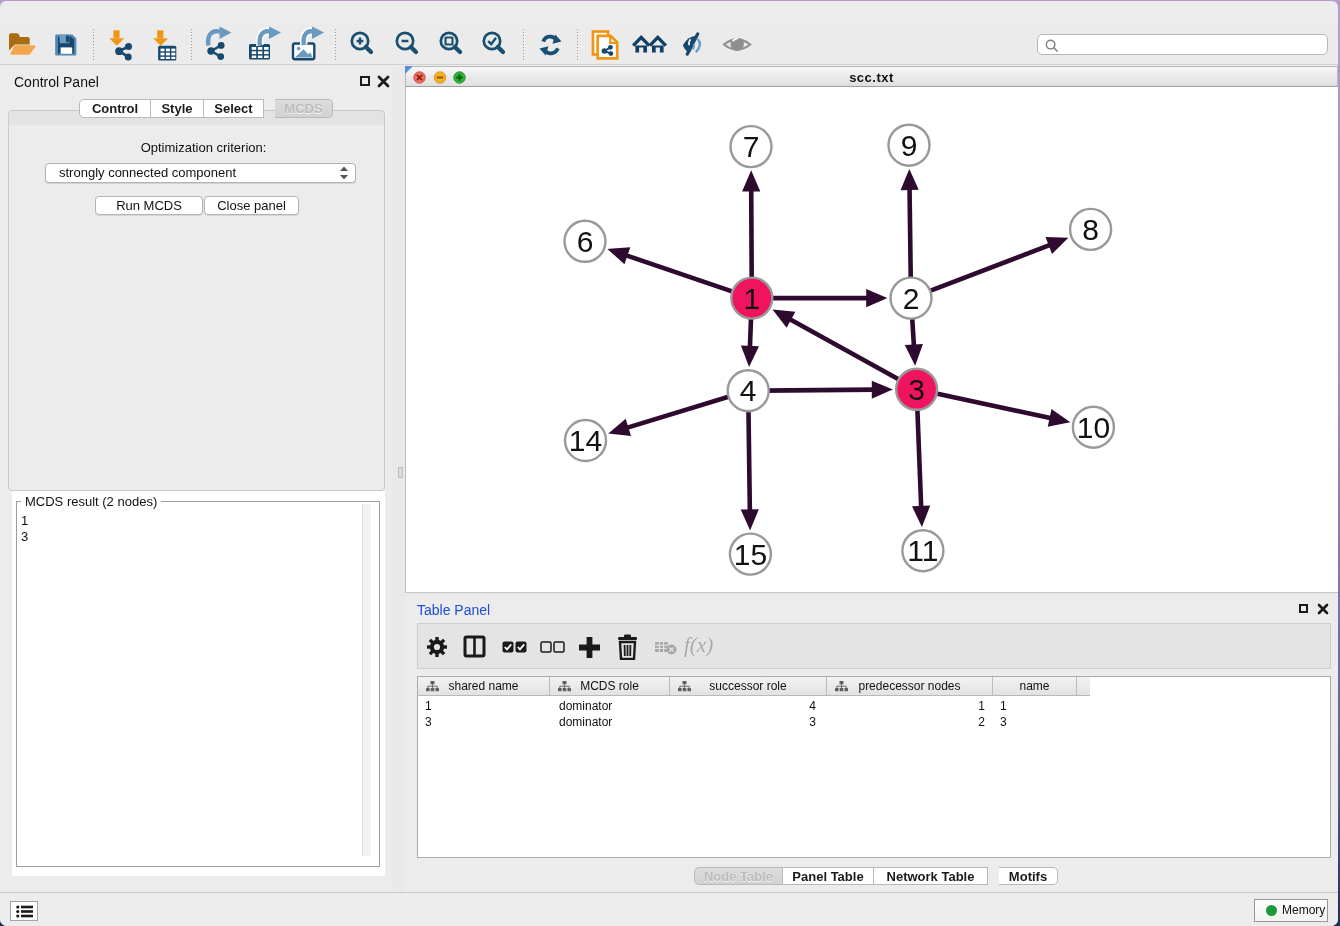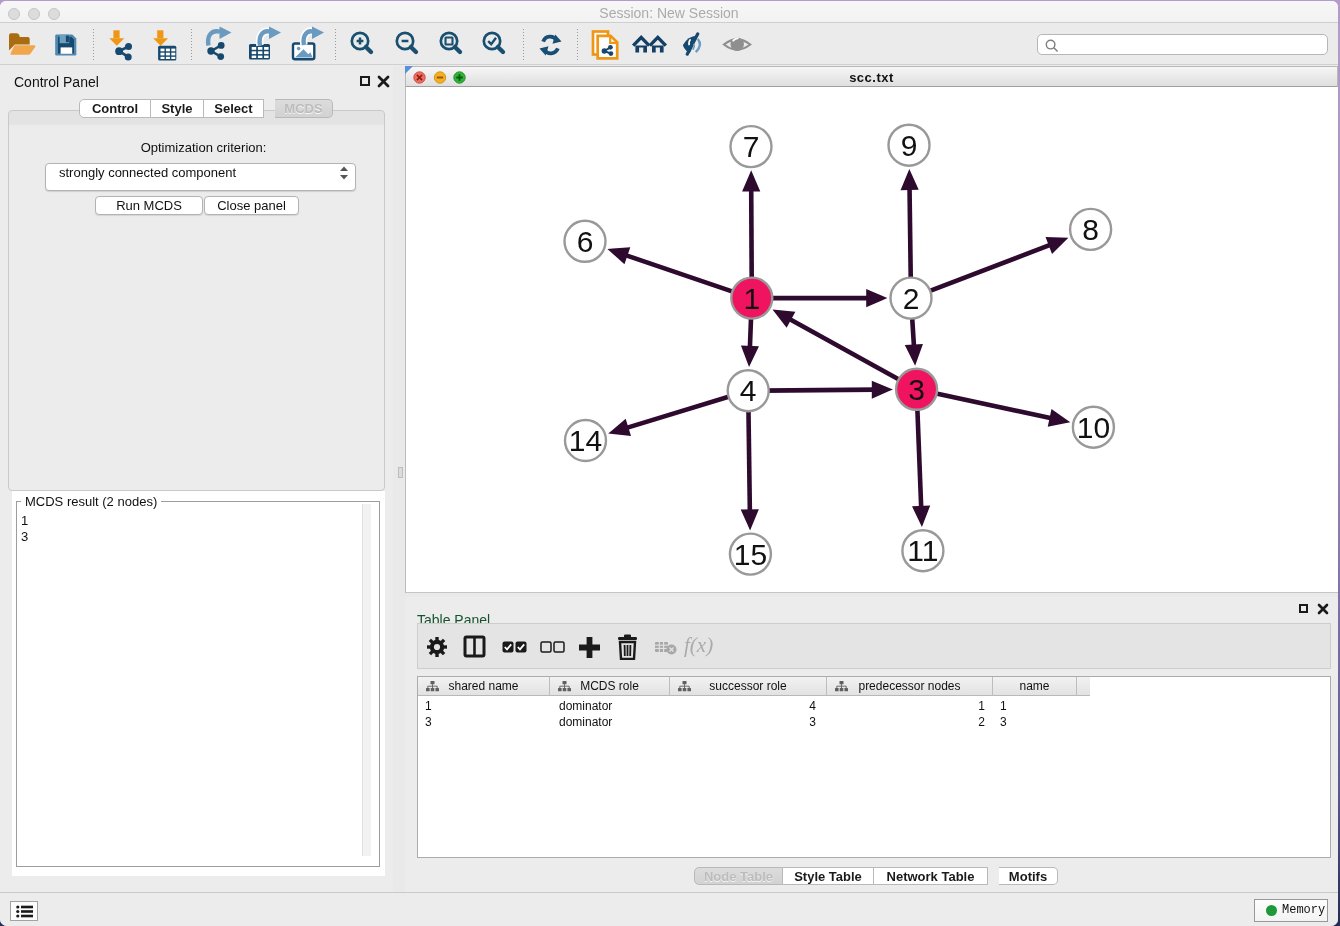--- a/index.html
+++ b/index.html
@@ -19,55 +19,49 @@
 
 #cpanel { position:absolute; left:0; top:0; width:393px; height:826px; background:#ececec;text-decoration:underline; }
 #cpanel .phead { position:absolute; left:14px; top:8px; font-size:14px; color:#111; }
 #tabs { position:absolute; left:79px; top:33px; height:19px; display:flex; z-index:3; }
 .tab { border:1px solid #b9b9b9; border-left:none; background:#fff; font-size:13px; font-weight:600; color:#1a1a1a; display:flex; align-items:center; justify-content:center; }
 .tab.first { border-left:1px solid #b9b9b9; border-radius:5px 0 0 5px; }
 .tab.last { border-radius:0 5px 5px 0;margin-left:11px; }
 .tab.disabled { background:linear-gradient(#dcdcdc,#d2d2d2); color:#bcbcbc; text-shadow:0 1px 0 #f5f5f5; }
 #tabpane { position:absolute; left:8px; top:44px; width:377px; height:381px; border:1px solid #c9c9c9; border-radius:4px; background:linear-gradient(#e3e3e3 0px,#e3e3e3 13px,#ececec 15px); }
 #optlabel { position:absolute; left:7px; top:29px; width:100%; text-align:center; font-size:13px; color:#111; }
-#dropdown { position:absolute; left:36px; top:52px; width:311px; height:28px; background:#fff; border:1px solid #b3b3b3; border-radius:4px; box-shadow:0 1px 1px rgba(0,0,0,0.12); font-size:13px; color:#111; line-height:17px; padding-left:13px; }
+#dropdown { position:absolute; left:36px; top:52px; width:311px; height:20px; background:#fff; border:1px solid #b3b3b3; border-radius:4px; box-shadow:0 1px 1px rgba(0,0,0,0.12); font-size:13px; color:#111; line-height:17px; padding-left:13px; }
 .btn { position:absolute; height:19px; background:#fff; border:1px solid #b3b3b3; border-radius:4px; box-shadow:0 1px 1px rgba(0,0,0,0.1); font-size:13px; color:#111; text-align:center; line-height:17px; }
 #mcdsbox { position:absolute; left:12px; top:425px; width:373px; height:385px; background:#fff; }
 #mcdsborder { position:absolute; left:4px; top:10px; width:364px; height:366px; border:1px solid #9d9d9d; }
 #mcdslabel { position:absolute; left:9px; top:3px; background:#fff; padding:0 4px; font-size:13px; color:#111; }
 #mcdsscroll { position:absolute; left:350px; top:13px; width:9px; height:352px; background:#f2f2f2; border-left:1px solid #e0e0e0; }
 .mcdsitem { position:absolute; left:9px; font-size:13px; color:#111; }
 
 #netwin { position:absolute; left:405px; top:0; width:933px; height:596px; }
 #nethead { position:absolute; left:0; top:0; width:100%; height:21px; background:linear-gradient(#f6f6f6,#dfdfdf); border:1px solid #b9b9b9; border-bottom:1px solid #9f9f9f; }
 #nettitle { position:absolute; top:3px; left:0; width:100%; text-align:center; font-size:13px; font-weight:600; letter-spacing:0.5px; color:#111; }
 #netcanvas { position:absolute; left:0; top:21px; width:933px; height:506px; background:#fff; border-left:1px solid #bbb; border-bottom:1px solid #c5c5c5; }
 
 #tpanel { position:absolute; left:405px; top:531px; width:933px; height:295px; background:#ececec; }
-#tpanel .phead { position:absolute; left:12px; top:15px; font-size:14px; color:#14532d; }
+#tpanel .phead { position:absolute; left:12px; top:5px; font-size:14px; color:#1d4ed8; }
 #ttoolbar { position:absolute; left:12px; top:26px; width:914px; height:46px; background:#e4e4e4; border:1px solid #cdcdcd; }
 #ttable { position:absolute; left:12px; top:79px; width:914px; height:182px; background:#fff; border:1px solid #ababab; }
 #thead { position:absolute; left:0; top:0; width:672px; height:19px; background:linear-gradient(#f2f2f2,#e2e2e2); border-bottom:1px solid #b9b9b9; }
 .th { position:absolute; top:0; height:19px; border-right:1px solid #bdbdbd; font-size:12px; color:#111; text-align:center; line-height:19px; }
 .td { position:absolute; font-size:12px; color:#111; height:16px; line-height:16px; }
 #btabs { position:absolute; left:289px; top:270px; height:18px; display:flex; }
 
-#statusbar { position:absolute; left:0; top:891px; width:100%; height:35px; background:#ececec; border-top:1px solid #c9c9c9;font-family:Liberation Mono, monospace; }
+#statusbar { position:absolute; left:0; top:891px; width:100%; height:35px; background:#ececec; border-top:1px solid #c9c9c9; }
 #listbtn { position:absolute; left:10px; top:8px; width:28px; height:20px; background:#fdfdfd; border:1px solid #a2a2a2; }
 #membtn { position:absolute; left:1254px; top:6px; width:74px; height:23px; background:linear-gradient(#fdfdfd,#f3f3f3); border:1px solid #989898; font-size:12px; color:#111; }
 </style>
 </head>
 <body>
 <div id="win">
-  <div id="titlebar">
-    <div class="tl" style="left:8px;"></div>
-    <div class="tl" style="left:28px;"></div>
-    <div class="tl" style="left:48px;"></div>
-    <div id="title">Session: New Session</div>
-  </div>
   <div id="toolbar">
     <svg width="1338" height="41" viewBox="0 23 1338 41" style="position:absolute;left:0;top:0;">
 
       <path d="M9,49.6 V34.5 Q9,32.3 11,32.3 H16.5 Q18.8,32.3 19.3,34.3 L19.8,36 H27.8 Q29.7,36.2 29.7,38 V43.5 H14.8 L9,49.6 Z" fill="#a96c10"></path>
       <path d="M15,44.3 H34.3 Q35.8,44.5 35.2,45.9 L30.4,52.8 Q29.8,53.8 28.4,53.8 H11.4 Q9.9,53.8 10.6,52.2 L13.9,45.4 Q14.4,44.3 15,44.3 Z" fill="#f2a64b"></path>
 
       <path d="M56.5,33.5 H72.3 L76.3,37.5 V53.3 Q76.3,54.6 75,54.6 H56.5 Q55.2,54.6 55.2,53.3 V34.8 Q55.2,33.5 56.5,33.5 Z" fill="#4f88b0"></path>
       <path d="M58,35.8 H71.3 L74,38.5 V52.4 H58 Z" fill="#17486d"></path>
       <rect x="59.6" y="33.6" width="9.6" height="8.6" fill="#6d9fc0"></rect>
       <rect x="65.9" y="34.6" width="3" height="6.6" fill="#17486d"></rect>
@@ -423,21 +417,21 @@
       <div class="td" style="left:409px; top:21px; width:158px; text-align:right;">1</div>
       <div class="td" style="left:582px; top:21px;">1</div>
       <div class="td" style="left:7px; top:37px;">3</div>
       <div class="td" style="left:141px; top:37px;">dominator</div>
       <div class="td" style="left:252px; top:37px; width:146px; text-align:right;">3</div>
       <div class="td" style="left:409px; top:37px; width:158px; text-align:right;">2</div>
       <div class="td" style="left:582px; top:37px;">3</div>
     </div>
       <div id="btabs">
       <div class="tab first disabled" style="width:89px;">Node Table</div>
-      <div class="tab" style="width:91px;">Style Table</div>
+      <div class="tab" style="width:91px;">Panel Table</div>
       <div class="tab" style="width:114px;">Network Table</div>
       <div class="tab last" style="width:59px;">Motifs</div>
     </div>
     </div>
   </div>
   <div id="statusbar">
     <div id="listbtn">
       <svg style="position:absolute;left:5px;top:3px;" width="17" height="13" viewBox="0 0 17 13">
         <g fill="#1a1a1a">
           <circle cx="1.8" cy="2" r="1.6"></circle>

